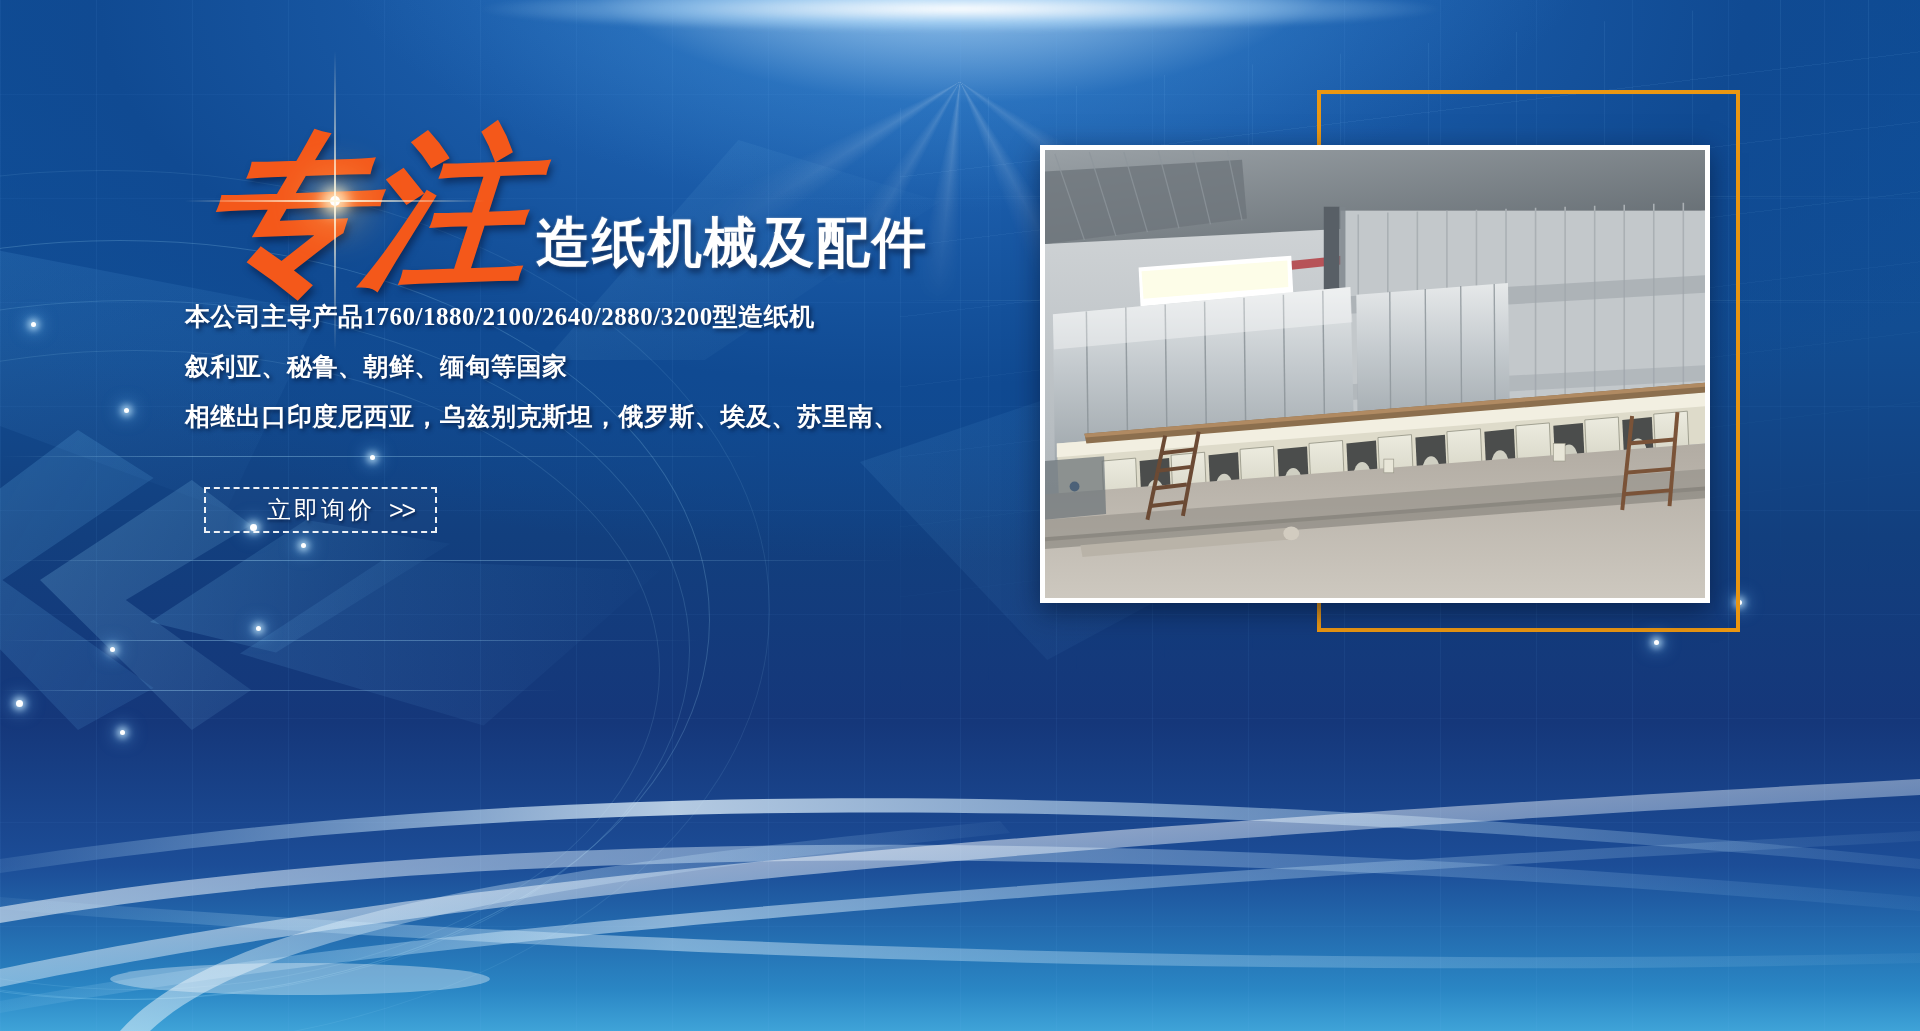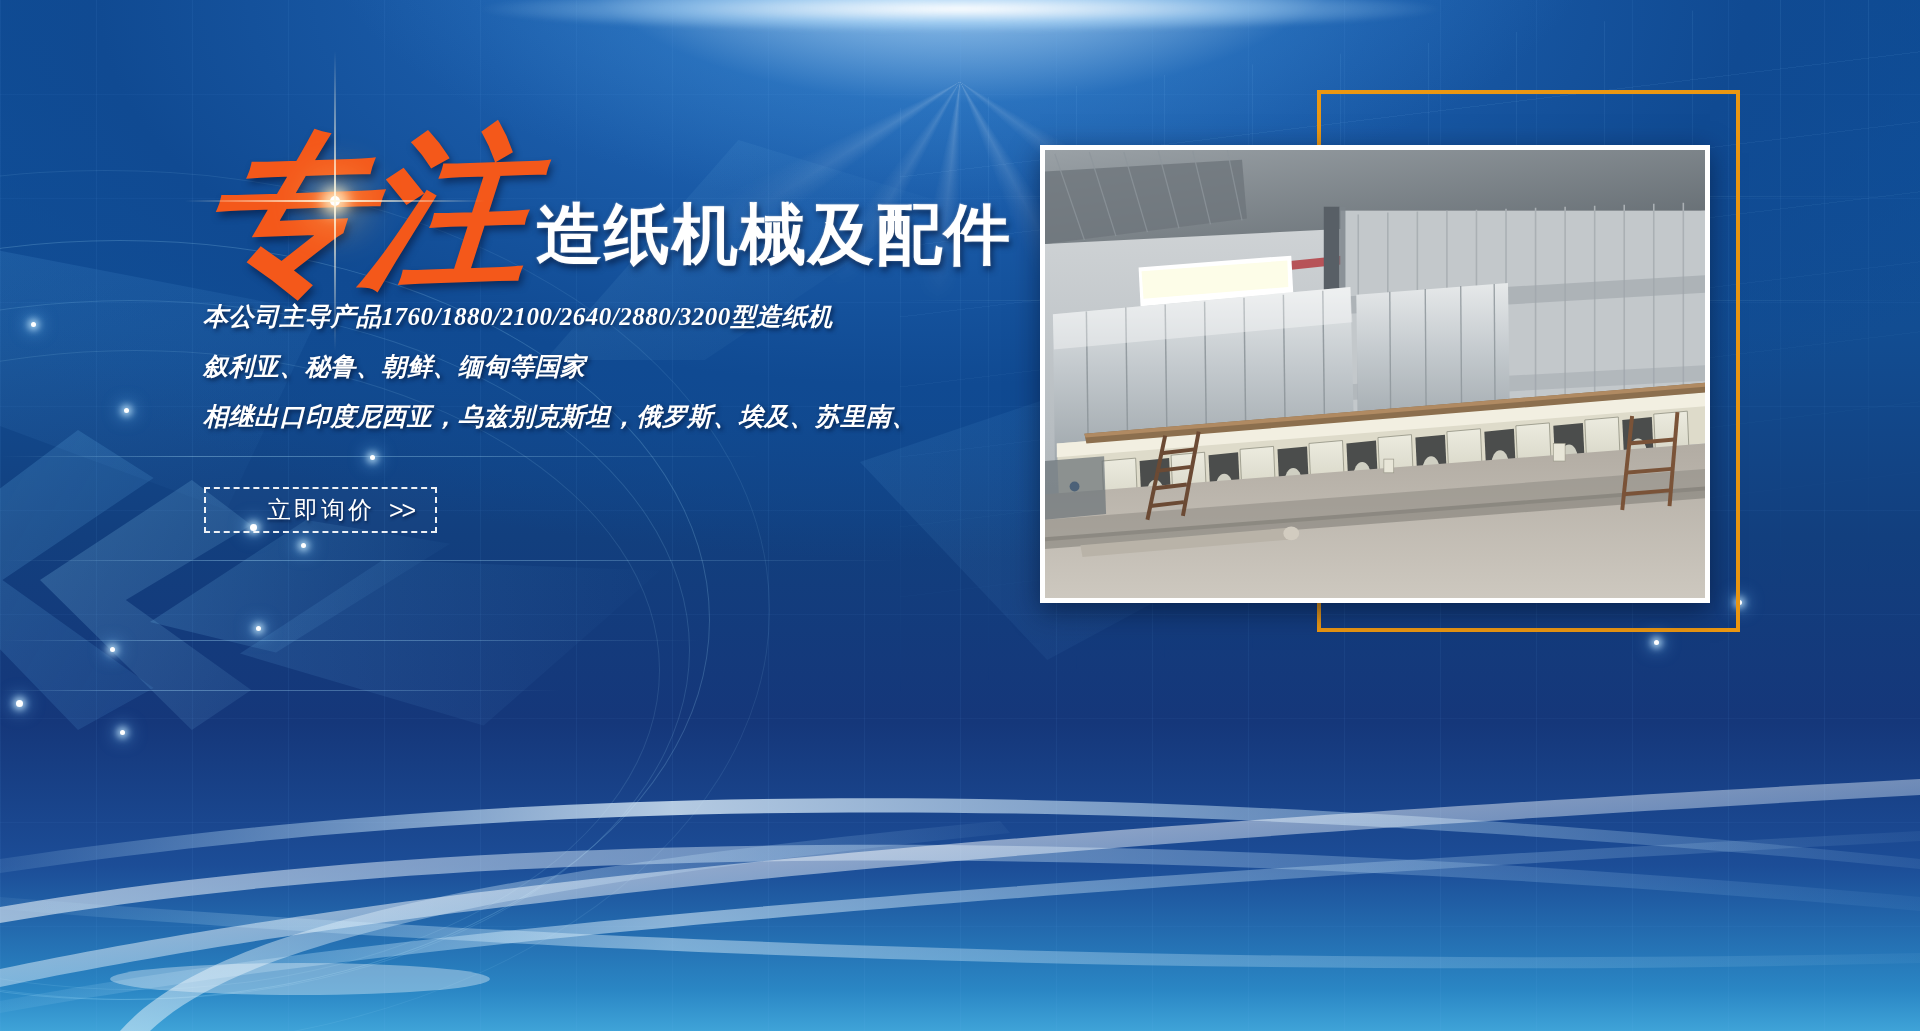--- a/index.html
+++ b/index.html
@@ -125,27 +125,27 @@
   .star::before, .star::after {
     content:""; position:absolute; left:50%; top:50%;
     background:linear-gradient(90deg, rgba(255,245,210,0), rgba(255,248,225,.95), rgba(255,245,210,0));
   }
   .star::before { width:300px; height:2px; transform:translate(-50%,-50%); }
   .star::after  { width:2px; height:300px; transform:translate(-50%,-50%);
     background:linear-gradient(180deg, rgba(255,245,210,0), rgba(255,248,225,.9), rgba(255,245,210,0)); }
 
   .main-title {
     font-family:"Liberation Serif", serif;
-    font-size:66px; font-weight:700; color:#ffffff;
+    font-size:54px; font-weight:700; color:#ffffff;
     letter-spacing:2px;
     padding-bottom:18px;
     text-shadow:2px 4px 6px rgba(4,24,62,.75), 0 0 2px rgba(255,255,255,.6);
   }
 
-  .desc { position:absolute; left:203px; top:292px; width:680px;font-style:italic; }
+  .desc { position:absolute; left:185px; top:292px; width:680px; }
   .desc-line {
     font-family:"Liberation Serif", serif;
     font-size:25px; font-weight:700; color:#ffffff;
     line-height:50px; letter-spacing:.5px;
     text-shadow:2px 2px 4px rgba(4,22,58,.8);
     white-space:nowrap;
   }
 
   .cta {
     position:absolute; left:204px; top:487px;

